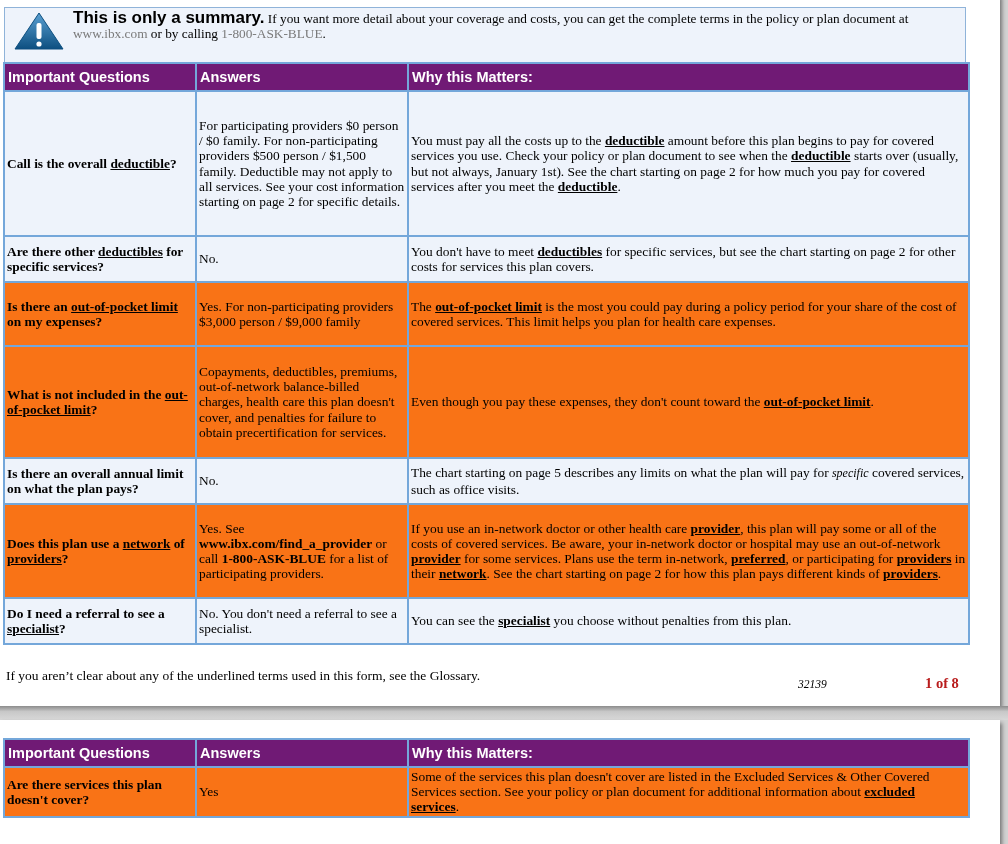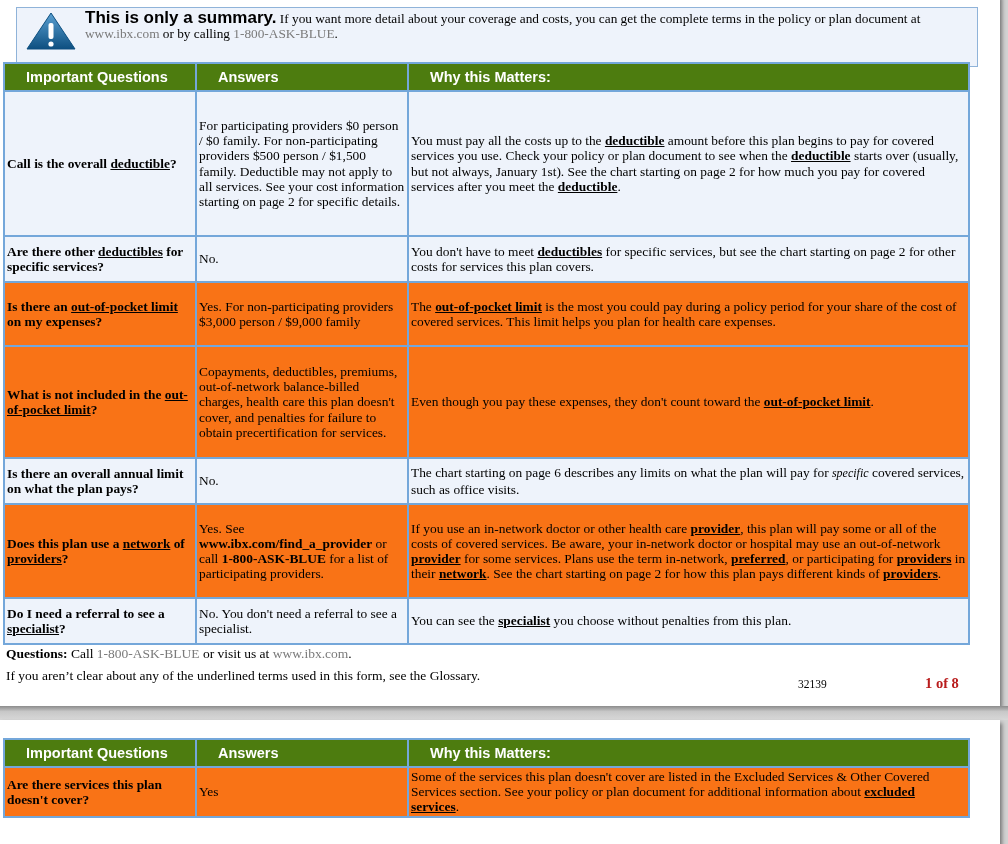--- a/index.html
+++ b/index.html
@@ -17,59 +17,59 @@
   #page1 { top: -6px; height: 712px; }
   #page2 { top: 720px; height: 140px; }
   .sep {
     position: absolute; left: 0; width: 1008px; top: 706px; height: 14px;
     background: linear-gradient(#8c8c8c, #c8c8c8 40%, #d8d8d8);
   }
   .right-gutter { position: absolute; right: 0; top: 0; width: 8px; height: 844px; background: #d2d2d2; }
 
   
   .banner {
-    position: absolute; left: 16px; top: 7px; width: 962px; height: 60px;
+    position: absolute; left: 4px; top: 7px; width: 962px; height: 60px;
     border: 1px solid #8fb3d9; background: #eef3fb; box-sizing: border-box;
   }
   .warn-icon { position: absolute; left: 6px; top: 3px; width: 56px; height: 40px; }
   .banner-text { position: absolute; left: 68px; top: 2px; width: 890px; font-size: 13.3px; line-height: 15px; }
   .banner-title { font-family: "Liberation Sans", sans-serif; font-weight: bold; font-size: 17px; }
   .gray-link { color: #7a7a7a; }
 
   
   table.qa {
     position: absolute; left: 3px; border-collapse: collapse; width: 965px;
     table-layout: fixed;
   }
   table.qa col.c1 { width: 192px; }
   table.qa col.c2 { width: 212px; }
   table.qa col.c3 { width: 561px; }
   table.qa th {
-    background: #4d7c0f; color: #fff; text-align: left;
+    background: #701a75; color: #fff; text-align: left;
     font-family: "Liberation Sans", sans-serif; font-weight: bold; font-size: 14.5px;
-    padding: 3px 21px; border: 2px solid #74a7da; height: 20px;
+    padding: 3px 3px; border: 2px solid #74a7da; height: 20px;
   }
   table.qa td {
     border: 2px solid #74a7da; font-size: 13.4px; line-height: 15.2px;
     padding: 1px 2px; vertical-align: middle; margin-left: 9px;
   }
   tr.shade td { background: #eef3fb; }
   tr.plain td { background: #f97316; }
   td.q { font-weight: bold; font-size: 13.6px; }
   .u { text-decoration: underline; }
   .ub { text-decoration: underline; font-weight: bold; }
   .b { font-weight: bold; }
   .it { font-style: italic; font-size: 12px; }
 
   #t1 { top: 68px; }
   #t2 { top: 38px; }
 
   .footer-q { position: absolute; left: 6px; top: 652px; font-size: 13.5px; }
   .footer-g { position: absolute; left: 6px; top: 674px; font-size: 13.5px; line-height: 15px; }
-  .form-no { position: absolute; left: 798px; top: 684px; font-size: 11.5px; }
+  .form-no { position: absolute; left: 798px; top: 684px; font-size: 11.5px; font-style: italic; }
   .page-no {
     position: absolute; left: 925px; top: 681px;
     font-family: Liberation Serif, serif; font-weight: bold; font-size: 14.5px; color: #b91c1c;
   }
 </style>
 </head>
 <body>
 
 <div class="right-gutter"></div>
 
@@ -127,40 +127,37 @@
 
       <tr class="plain" style="height:112px">
         <td class="q"><span>What is not included in the </span><span class="u">out-of-pocket limit</span><span>?</span></td>
         <td>Copayments, deductibles, premiums, out-of-network balance-billed charges, health care this plan doesn't cover, and penalties for failure to obtain precertification for services.</td>
         <td><span>Even though you pay these expenses, they don't count toward the </span><span class="ub">out-of-pocket limit</span><span>.</span></td>
       </tr>
 
       <tr class="shade" style="height:46px">
         <td class="q"><span>Is there an overall annual limit on what the plan pays?</span></td>
         <td>No.</td>
-        <td><span>The chart starting on page 6 describes any limits on what the plan will pay for </span><span class="it">specific</span><span> covered services, such as office visits.</span></td>
+        <td><span>The chart starting on page 5 describes any limits on what the plan will pay for </span><span class="it">specific</span><span> covered services, such as office visits.</span></td>
       </tr>
 
       <tr class="plain" style="height:94px">
         <td class="q"><span>Does this plan use a </span><span class="u">network</span><span> of </span><span class="u">providers</span><span>?</span></td>
         <td><span>Yes. See </span><span class="b">www.ibx.com/find_a_provider</span><span> or call </span><span class="b">1-800-ASK-BLUE</span><span> for a list of participating providers.</span></td>
         <td><span>If you use an in-network doctor or other health care </span><span class="ub">provider</span><span>, this plan will pay some or all of the costs of covered services. Be aware, your in-network doctor or hospital may use an out-of-network </span><span class="ub">provider</span><span> for some services. Plans use the term in-network, </span><span class="ub">preferred</span><span>, or participating for </span><span class="ub">providers</span><span> in their </span><span class="ub">network</span><span>. See the chart starting on page 2 for how this plan pays different kinds of </span><span class="ub">providers</span><span>.</span></td>
       </tr>
 
       <tr class="shade" style="height:46px">
         <td class="q"><span>Do I need a referral to see a </span><span class="u">specialist</span><span>?</span></td>
         <td>No. You don't need a referral to see a specialist.</td>
         <td><span>You can see the </span><span class="ub">specialist</span><span> you choose without penalties from this plan.</span></td>
       </tr>
     </tbody>
   </table>
 
-  <div class="footer-q">
-    <span class="b">Questions:</span><span> Call </span><span class="gray-link">1-800-ASK-BLUE</span><span> or visit us at </span><span class="gray-link">www.ibx.com</span><span>.</span>
-  </div>
   <div class="footer-g">
     <div>If you aren’t clear about any of the underlined terms used in this form, see the Glossary.</div>
   </div>
   <div class="form-no">32139</div>
   <div class="page-no">1 of 8</div>
 </div>
 
 <div class="sep"></div>
 
 <div class="page" id="page2">

